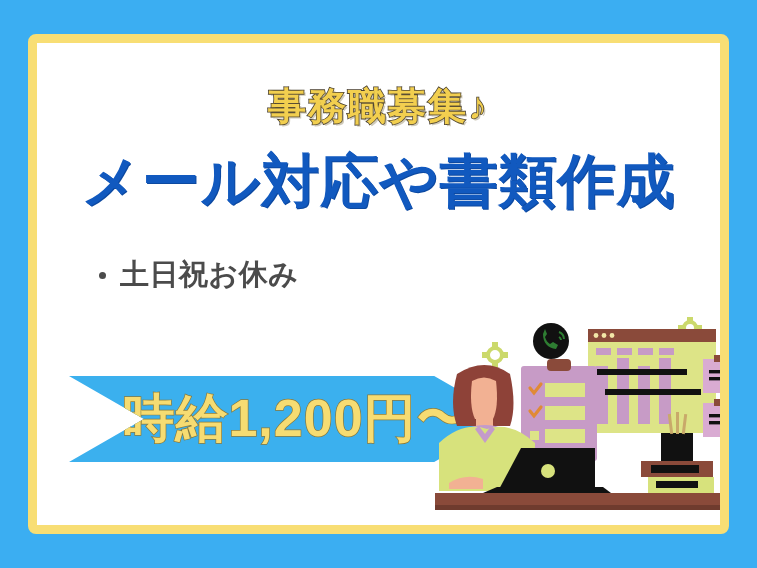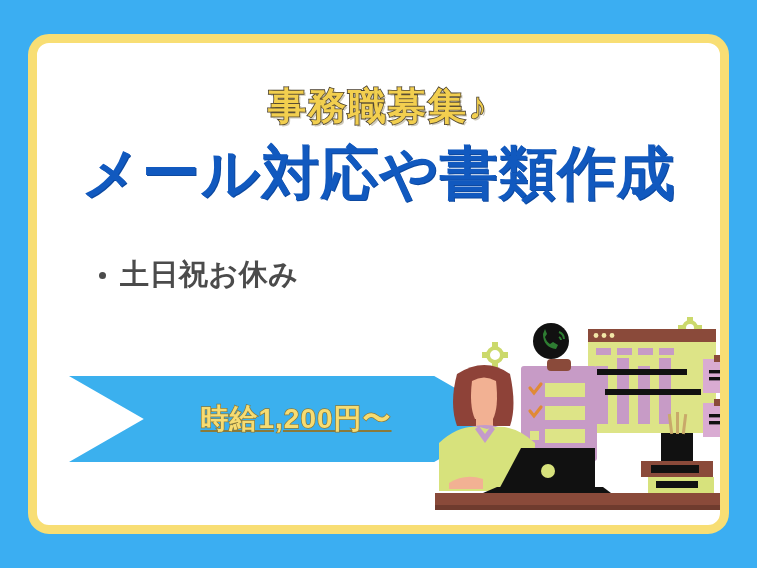--- a/index.html
+++ b/index.html
@@ -24,21 +24,21 @@
 
   
   #card-frame {
     position: absolute;
     left: 28px;
     top: 34px;
     width: 701px;
     height: 500px;
     box-sizing: border-box;
     border: 9px solid #F8DE74;
-    border-radius: 21px;
+    border-radius: 8px;
     background: #FFFFFF;
     overflow: hidden;
   }
 
   
   #headline-block {
     position: absolute;
     left: 0;
     top: 0;
     width: 100%;
@@ -52,21 +52,21 @@
     letter-spacing: 2px;
     color: #F2CF4F;
     -webkit-text-stroke: 1.6px #4a4030;
     paint-order: stroke fill;
     text-shadow: 2px 2px 0 rgba(120,105,60,0.35);
     line-height: 1.05;
     white-space: nowrap;
   }
 
   #main-title {
-    margin: 16px 0 0 0;
+    margin: 24px 0 0 0;
     font-size: 58px;
     font-weight: bold;
     letter-spacing: 1px;
     color: #1159BF;
     line-height: 1.05;
     white-space: nowrap;
     text-shadow: 1px 1px 0 #0d49a0;
   }
 
   
@@ -107,29 +107,28 @@
     width: 440px;
     height: 86px;
     background: #3BB0EE;
     -webkit-clip-path: polygon(0 0, 83% 0, 100% 50%, 83% 100%, 0 100%, 17% 50%);
     clip-path: polygon(0 0, 83% 0, 100% 50%, 83% 100%, 0 100%, 17% 50%);
     display: flex;
     align-items: center;
     justify-content: center;
   }
   #wage-text {
-    font-size: 28px;
+    font-size: 52px;
     font-weight: bold;
     color: #F6DC72;
     -webkit-text-stroke: 1.4px #8a7a3a;
     paint-order: stroke fill;
     letter-spacing: 1px;
     white-space: nowrap;
     padding-left: 14px;
-    text-decoration: underline;
   }
 
   
   #illustration {
     position: absolute;
     left: 398px;
     top: 268px;
     width: 300px;
     height: 222px;
   }

